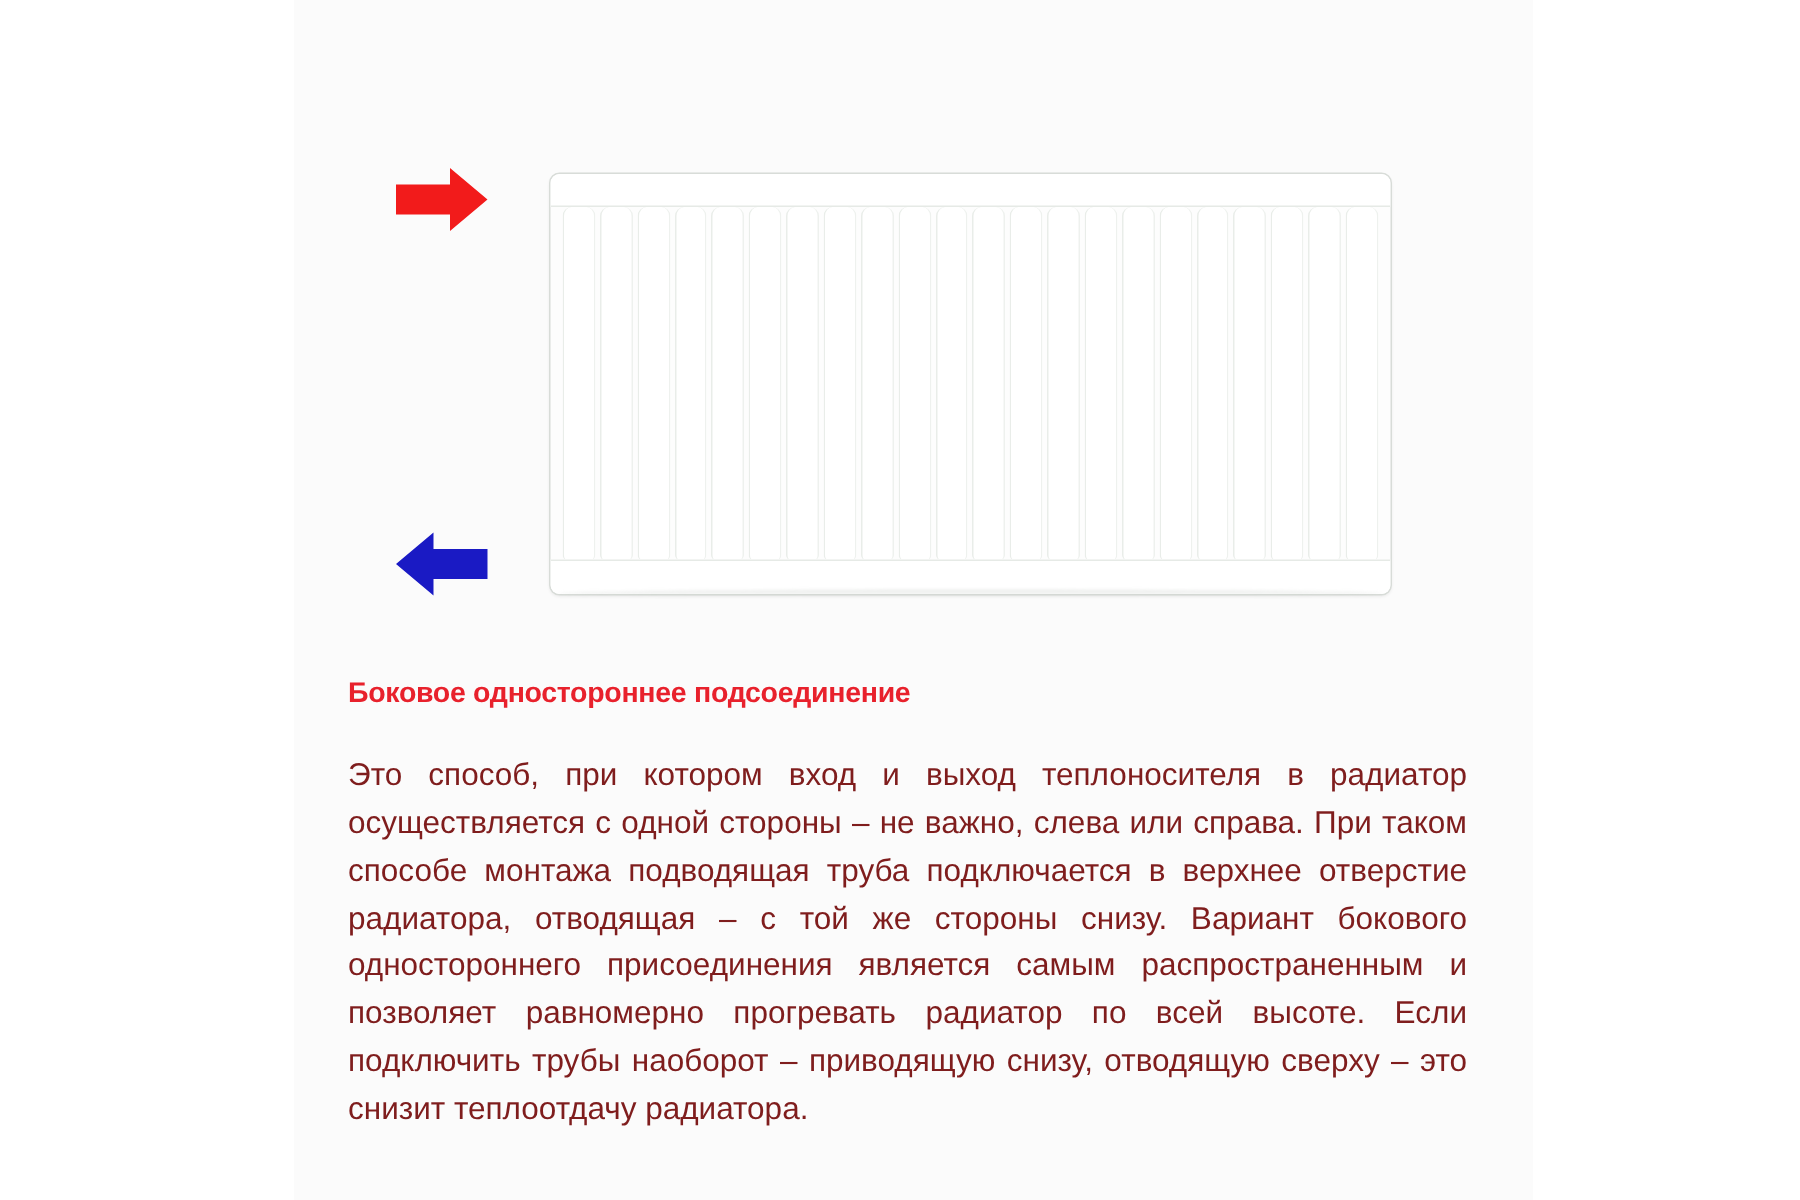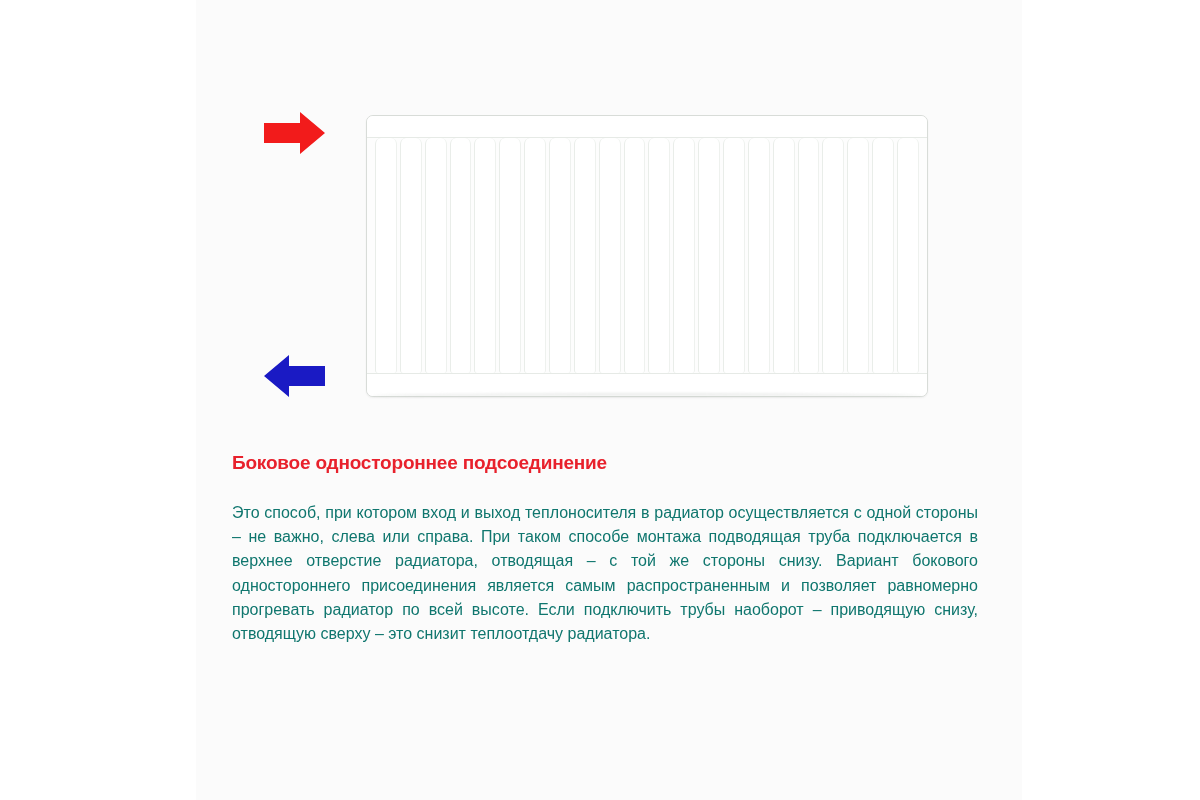--- a/index.html
+++ b/index.html
@@ -123,22 +123,22 @@
   }
   .section-title {
     color: #e8212c;
     font-size: 19px;
     font-weight: bold;
     letter-spacing: -0.2px;
     margin: 0 0 26px 0;
     line-height: 1.2;
   }
   .body-par {
-    color: #0f766e;
-    font-size: 16px;
+    color: #7f1d1d;
+    font-size: 21px;
     line-height: 1.52;
     text-align: justify;
     margin: 0;
   }
   .body-par + .body-par { margin-top: 0px; }
 </style>
 </head>
 <body>
 
 <div class="page">

